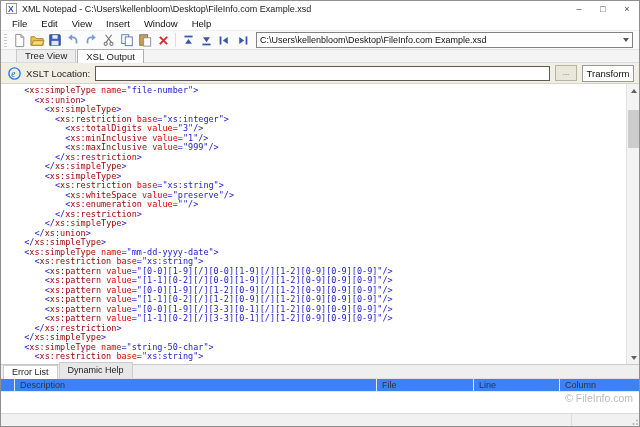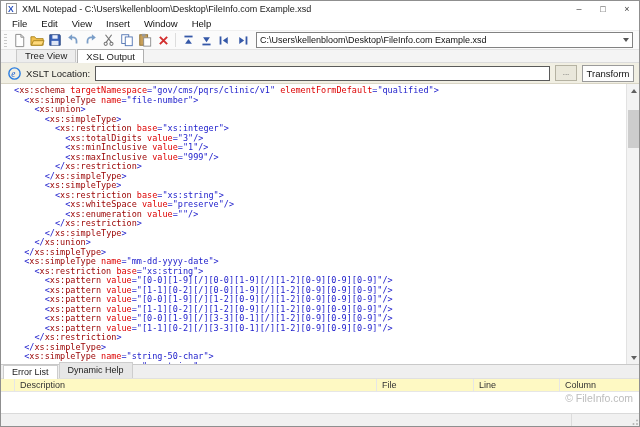--- a/index.html
+++ b/index.html
@@ -70,21 +70,21 @@
               border-top:4.5px solid #606060; }
   .thumb { position:absolute; left:1px; top:26px; width:11px; height:38px; background:#cdcdcd; }
 
   
   .errorpanel { flex:0 0 49px; border-top:1px solid #c9c9c9; display:flex; flex-direction:column; background:#fff; }
   .errtabs { height:14px; background:#efefef; display:flex; align-items:flex-end; padding-left:2px;
              border-bottom:1px solid #e0e0e0; }
   .etab { font-size:9px; color:#222; padding:0 8px 1px 8px; height:16px; display:flex; align-items:center;
           background:#e7e7e7; border:1px solid #cdcdcd; border-bottom:none; margin-right:1px; }
   .etab.active { background:#fff; height:14px; margin-bottom:-1px; }
-  .errheader { height:13px; background:#fef9c3; border-bottom:1px solid #e6e6e6; display:flex; align-items:center; }
+  .errheader { height:13px; background:#3b82f6; border-bottom:1px solid #e6e6e6; display:flex; align-items:center; }
   .ecol { font-size:9px; color:#333; padding-left:5px; height:100%; display:flex; align-items:center;
           border-right:1px solid #e6e6e6; }
   .ecol.blank { width:14px; padding:0; }
   .ecol.i0 { width:362px; } .ecol.i1 { width:97px; } .ecol.i2 { width:86px; } .ecol.i3 { flex:1; border-right:none; }
   .errbody { flex:1; position:relative; background:#fff; }
   .watermark { position:absolute; right:6px; top:1px; text-align:right; color:#bcbcbc;
                font-size:10.5px; line-height:10.5px; }
 
   
   .statusbar { flex:0 0 13px; background:#f1f1f1; border-top:1px solid #dadada; display:flex; align-items:center; }
@@ -225,21 +225,20 @@
         </svg>
     </span>
     <span class="xlabel">XSLT Location:</span>
     <input class="xinput" value="" style="">
     <button class="browse">...</button>
     <button class="transform">Transform</button>
   </div>
 
   <div class="main">
     <div class="editor">
-        <div class="xline">&lt;<span class="el">xs:schema</span> <span class="at">targetNamespace</span>="gov/cms/pqrs/clinic/v1" <span class="at">elementFormDefault</span>="qualified"&gt;</div>
         <div class="xline">  &lt;<span class="el">xs:simpleType</span> <span class="at">name</span>="file-number"&gt;</div>
         <div class="xline">    &lt;<span class="el">xs:union</span>&gt;</div>
         <div class="xline">      &lt;<span class="el">xs:simpleType</span>&gt;</div>
         <div class="xline">        &lt;<span class="el">xs:restriction</span> <span class="at">base</span>="xs:integer"&gt;</div>
         <div class="xline">          &lt;<span class="el">xs:totalDigits</span> <span class="at">value</span>="3"/&gt;</div>
         <div class="xline">          &lt;<span class="el">xs:minInclusive</span> <span class="at">value</span>="1"/&gt;</div>
         <div class="xline">          &lt;<span class="el">xs:maxInclusive</span> <span class="at">value</span>="999"/&gt;</div>
         <div class="xline">        &lt;/<span class="el">xs:restriction</span>&gt;</div>
         <div class="xline">      &lt;/<span class="el">xs:simpleType</span>&gt;</div>
         <div class="xline">      &lt;<span class="el">xs:simpleType</span>&gt;</div>

